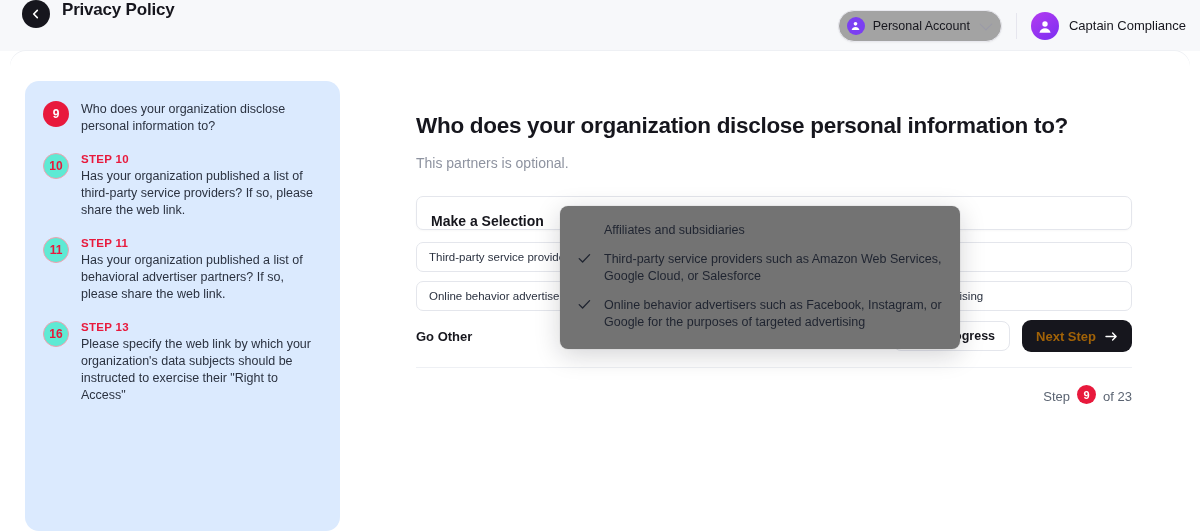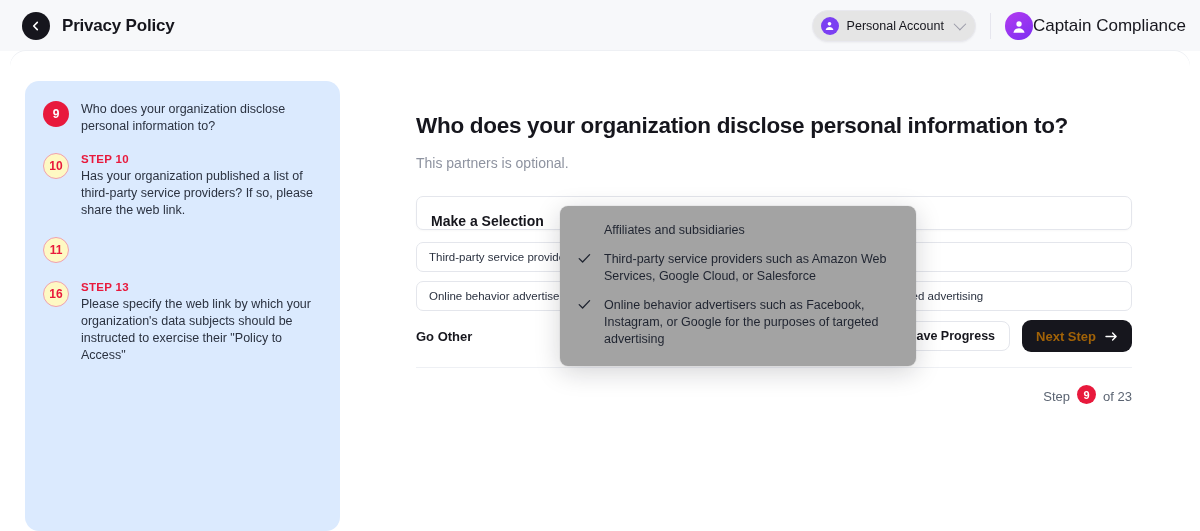--- a/index.html
+++ b/index.html
@@ -13,21 +13,20 @@
     background: #ffffff;
   }
 
   
   .topbar {
     position: absolute;
     left: 0; top: 0;
     width: 1200px; height: 51px;
     background: #f7f8fa;
     display: flex;
-    align-items: center;
   }
   .back-btn {
     width: 28px; height: 28px;
     border-radius: 50%;
     background: #16161d;
     margin-left: 22px;
     display: flex;
     align-items: center;
     justify-content: center;
     cursor: pointer;
@@ -42,21 +41,21 @@
     letter-spacing: -0.2px;
   }
   .topbar-right {
     margin-left: auto;
     display: flex;
     align-items: center;
     padding-right: 14px;
   }
   .account-pill {
     height: 32px;
-    background: #e5e5e5;
+    background: #a3a3a3;
     border: 1px solid #e9e9ef;
     border-radius: 16px;
     display: flex;
     align-items: center;
     padding: 0 12px 0 8px;
     cursor: pointer;
     box-shadow: 0 1px 2px rgba(16,16,30,0.04);
   }
   .account-avatar {
     width: 18px; height: 18px;
@@ -89,23 +88,23 @@
     cursor: pointer;
   }
   .user-avatar {
     width: 28px; height: 28px;
     border-radius: 50%;
     background: linear-gradient(145deg,#b43bf0,#7b2ff2);
     display: flex; align-items: center; justify-content: center;
     flex: 0 0 auto;
   }
   .user-name {
-    font-size: 17px;
-    color: #16161d;
-    margin-left: 0;
+    font-size: 13px;
+    color: #16161d;
+    margin-left: 10px;
     white-space: nowrap;
   }
 
   
   .shell {
     position: absolute;
     left: 10px; top: 51px;
     width: 1180px; height: 480px;
     background: #ffffff;
     border-radius: 16px 16px 0 0;
@@ -136,21 +135,21 @@
     display: flex; align-items: center; justify-content: center;
     font-size: 12px;
     font-weight: bold;
     margin-top: 2px;
   }
   .step-badge.current {
     background: #e8193c;
     color: #fff;
   }
   .step-badge.upcoming {
-    background: #fef9c3;
+    background: #5eead4;
     color: #e8193c;
     border: 1.5px solid #f0a0ae;
   }
   .step-text { margin-left: 12px; padding-top: 2px; }
   .step-label {
     font-size: 11.5px;
     font-weight: bold;
     letter-spacing: 0.3px;
     margin-bottom: 3px;
   }
@@ -281,22 +280,22 @@
     font-size: 11px;
     font-weight: bold;
     display: flex; align-items: center; justify-content: center;
     margin: 0 7px;
   }
 
   
   .dropdown {
     position: absolute;
     left: 560px; top: 206px;
-    width: 356px;
-    background: #a3a3a3;
+    width: 400px;
+    background: #737373;
     border-radius: 8px;
     box-shadow: 0 6px 26px rgba(16,16,30,0.18), 0 0 0 1px rgba(16,16,30,0.04);
     padding: 10px 0 12px 0;
     z-index: 40;
   }
   .dd-item {
     display: flex;
     align-items: flex-start;
     padding: 6px 18px 6px 16px;
     cursor: pointer;
@@ -366,28 +365,32 @@
     <div class="step-item">
       <div class="step-badge upcoming">10</div>
       <div class="step-text">
         <div class="step-label upcoming">STEP 10</div>
         <div class="step-q">Has your organization published a list of third-party service providers? If so, please share the web link.</div>
       </div>
     </div>
 
     <div class="step-item">
       <div class="step-badge upcoming">11</div>
+      <div class="step-text">
+        <div class="step-label upcoming">STEP 11</div>
+        <div class="step-q">Has your organization published a list of behavioral advertiser partners? If so, please share the web link.</div>
+      </div>
     </div>
 
 
     <div class="step-item">
       <div class="step-badge upcoming">16</div>
       <div class="step-text">
         <div class="step-label upcoming">STEP 13</div>
-        <div class="step-q">Please specify the web link by which your organization's data subjects should be instructed to exercise their "Policy to Access"</div>
+        <div class="step-q">Please specify the web link by which your organization's data subjects should be instructed to exercise their "Right to Access"</div>
       </div>
     </div>
 
   </div>
 
   <div class="main">
     <div class="q-title">Who does your organization disclose personal information to?</div>
     <div class="q-sub">This partners is optional.</div>
 
     <div class="select-box">

